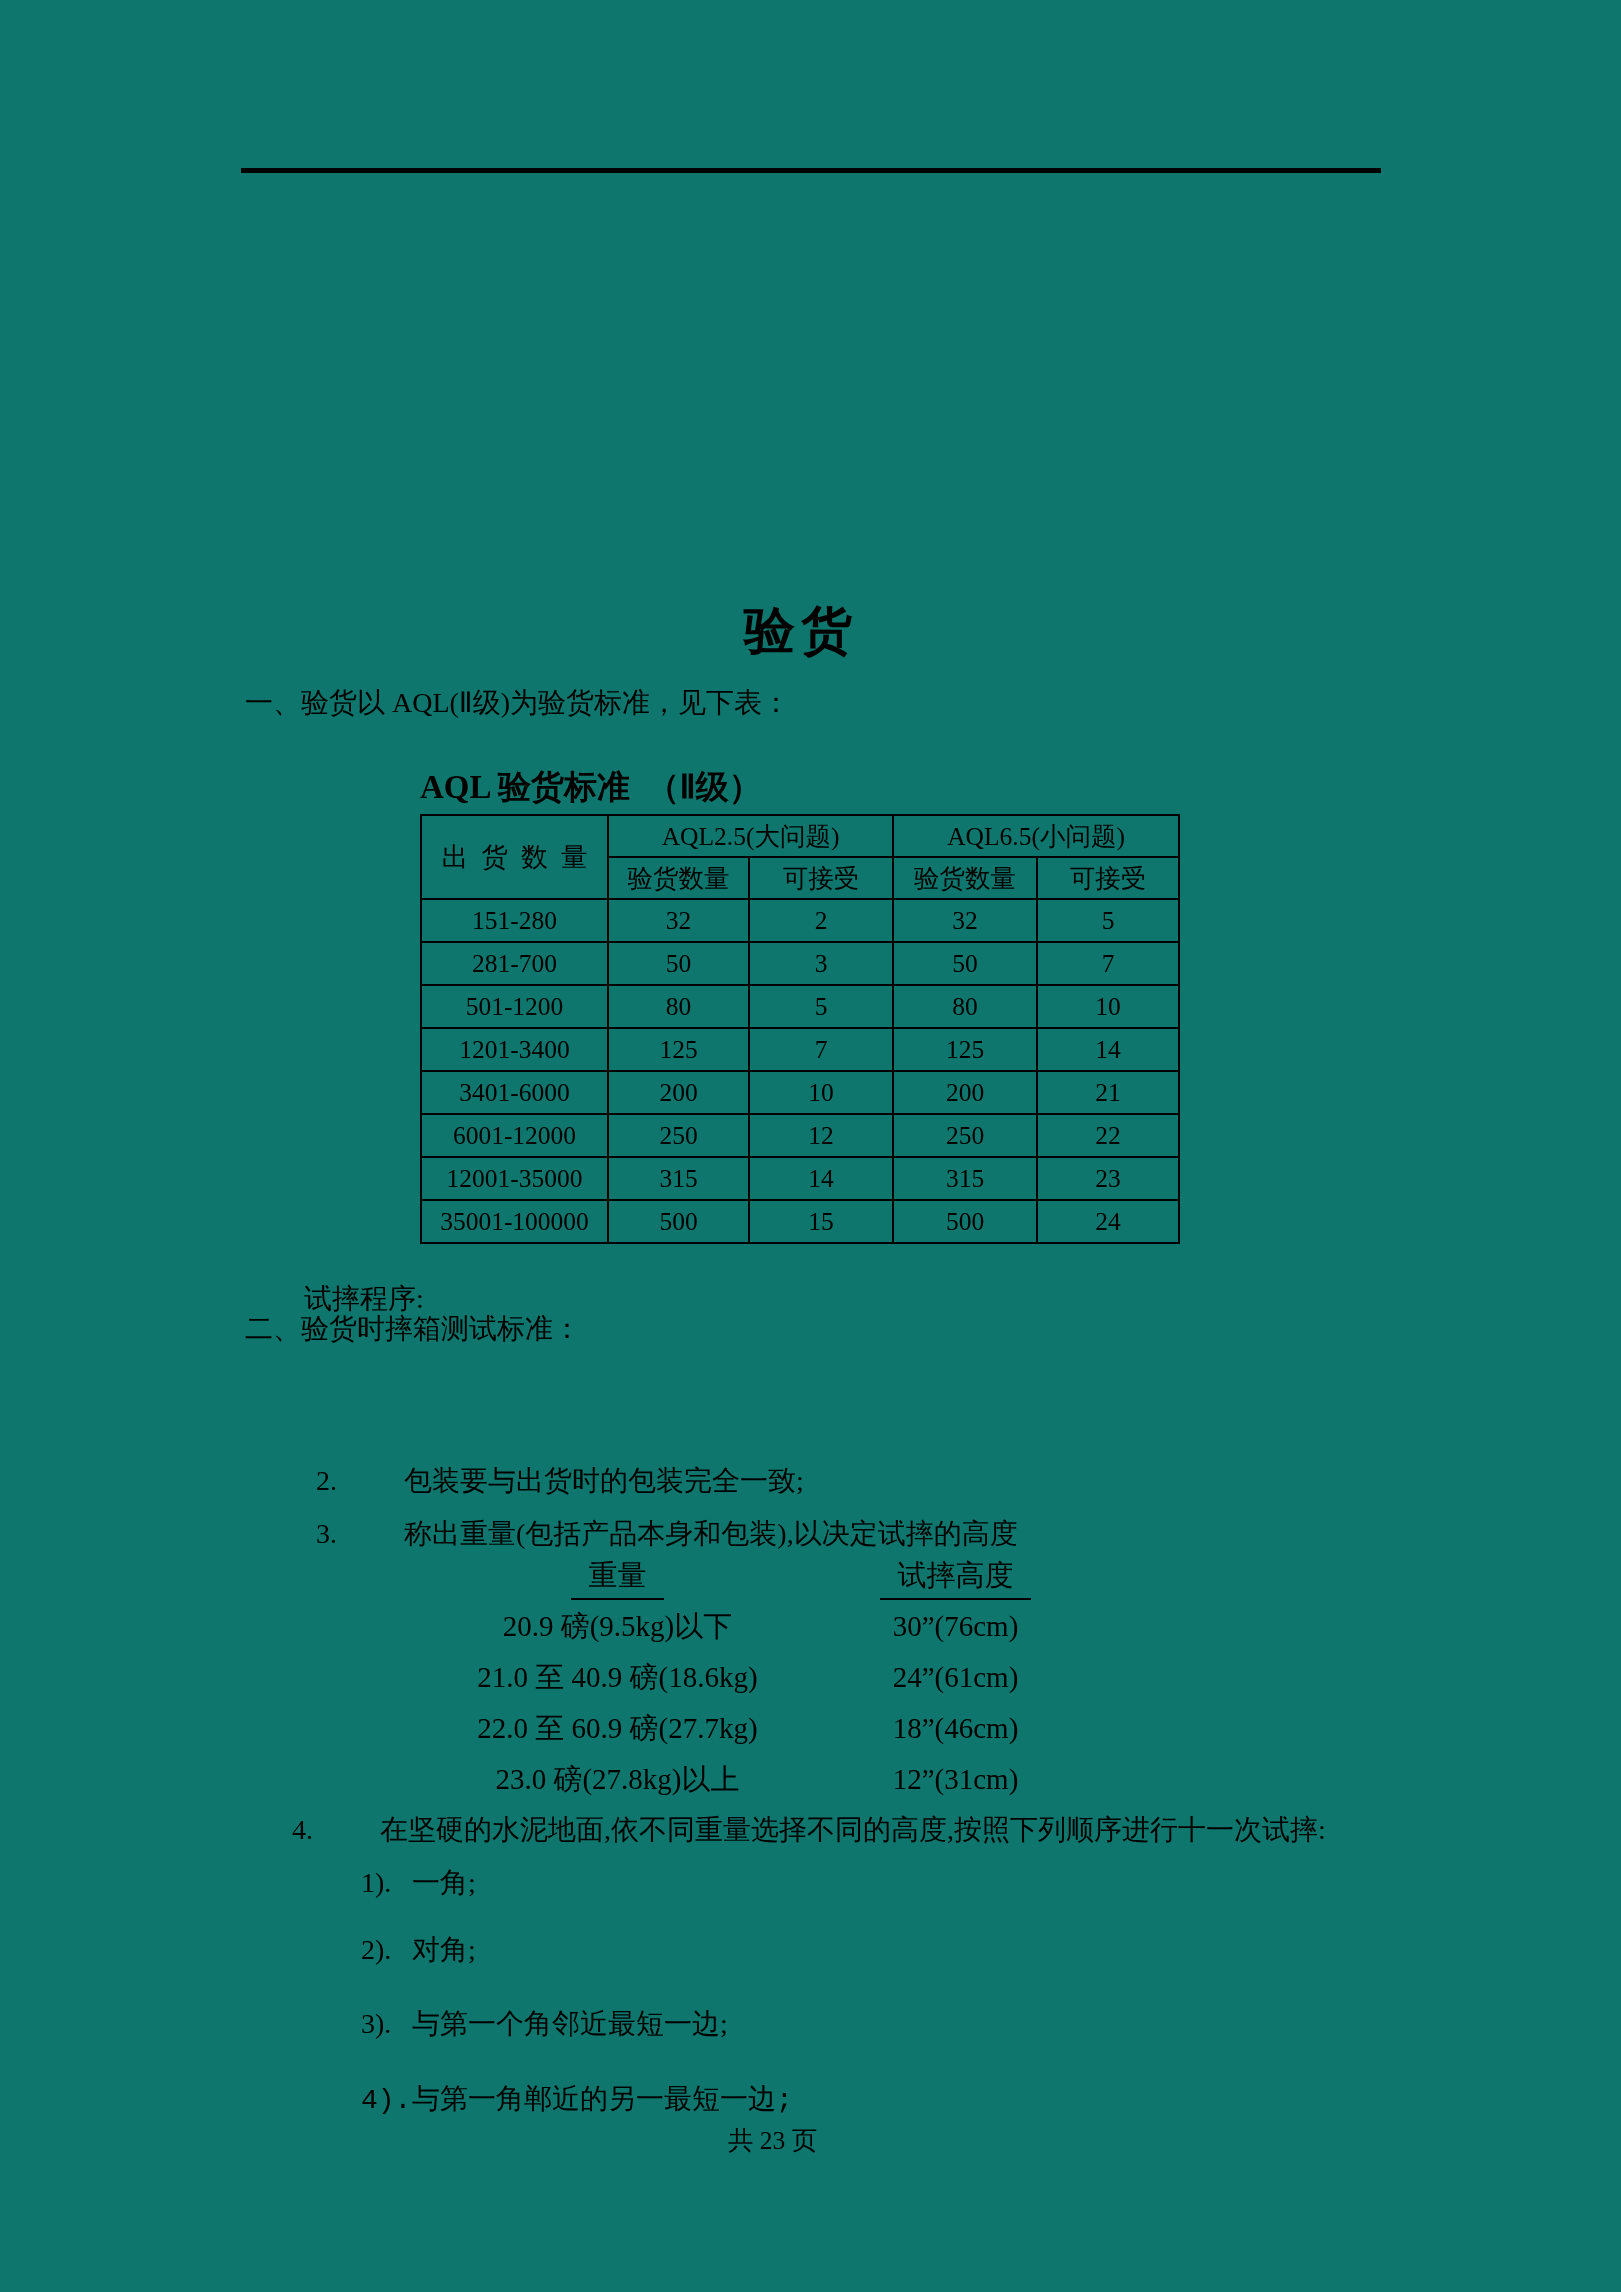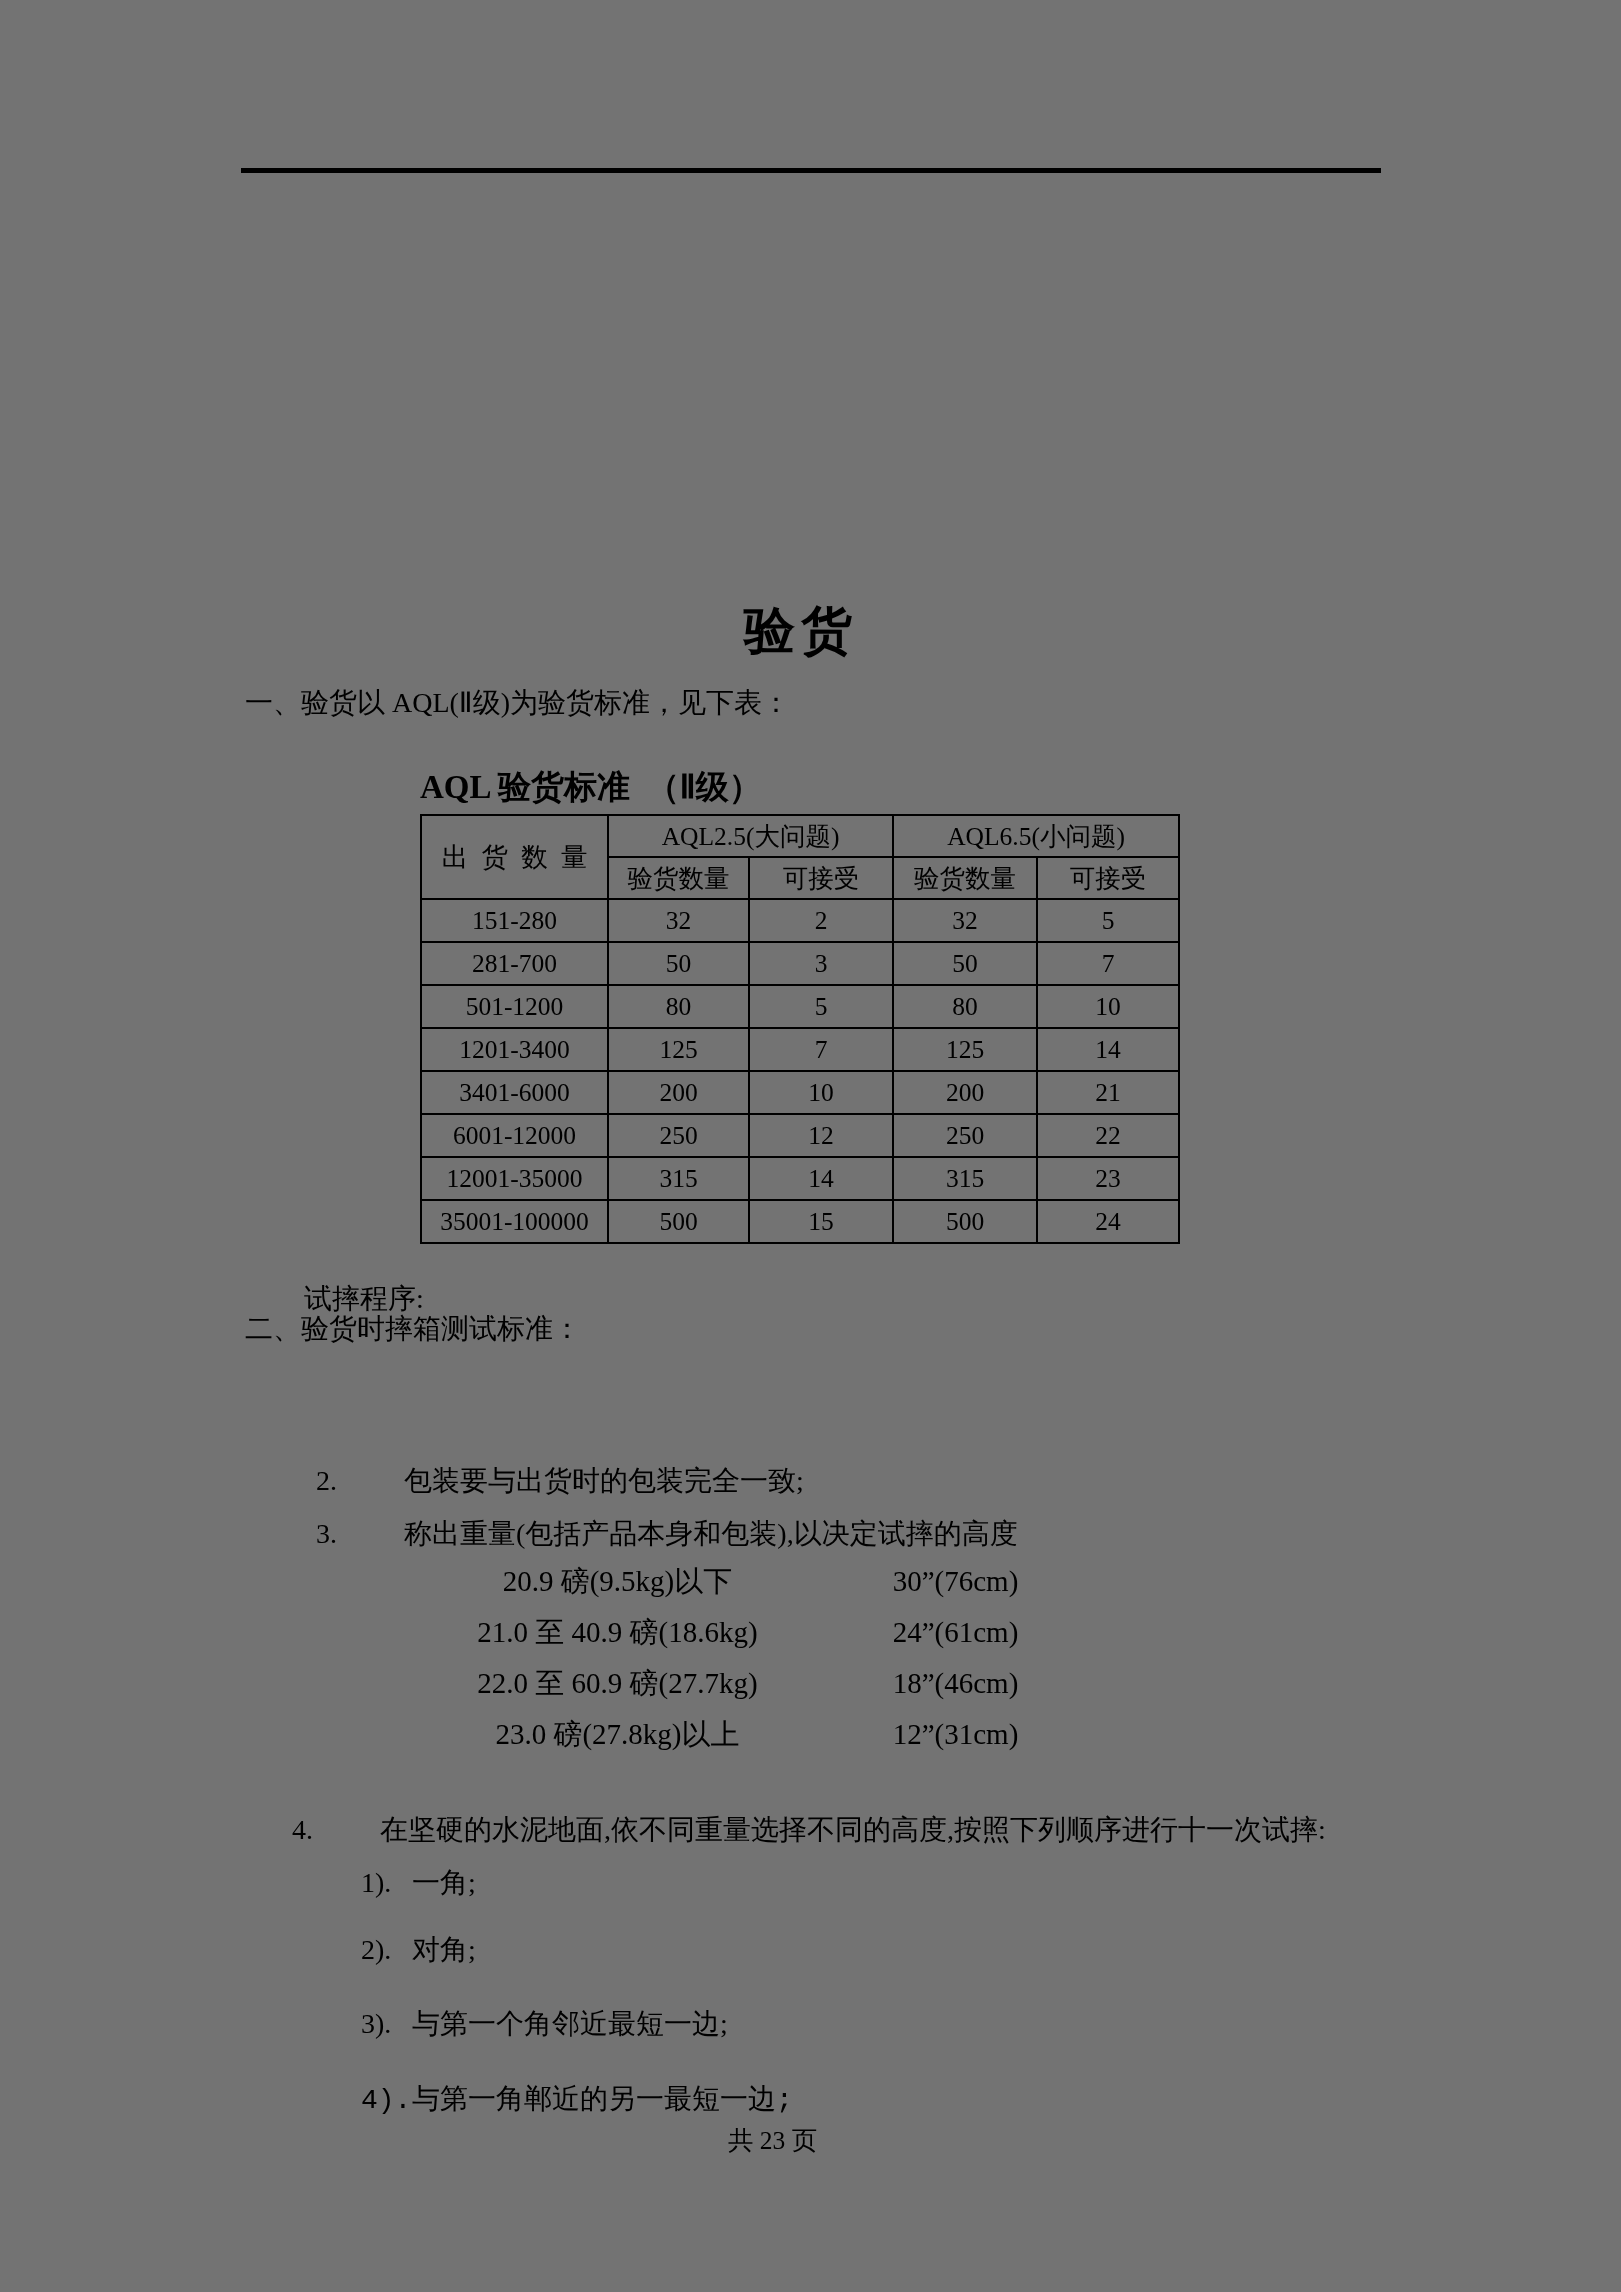--- a/index.html
+++ b/index.html
@@ -1,21 +1,21 @@
 <!DOCTYPE html>
 <html><head>
 <meta charset="utf-8">
 <style>
   html, body { margin: 0; padding: 0; background: #888; }
   .page {
     position: relative;
     width: 1621px;
     height: 2293px;
     margin: 0 auto;
-    background: #737373;
+    background: #0f766e;
     color: #000;
     font-family: "Liberation Serif", serif;
     overflow: hidden;
   }
   .rule {
     position: absolute;
     left: 241px;
     top: 168px;
     width: 1140px;
     height: 4.9px;
@@ -204,20 +204,24 @@
   <div class="line subh">试摔程序:</div>
 
   <div class="step step2">
     <span class="snum">2.</span><span class="stext">包装要与出货时的包装完全一致;</span>
   </div>
   <div class="step step3">
     <span class="snum">3.</span><span class="stext">称出重量(包括产品本身和包装),以决定试摔的高度</span>
   </div>
 
   <div class="wtable">
+    <div class="wrow whead">
+      <span class="wc1"><span class="wul">重量</span></span>
+      <span class="wc2"><span class="wul">试摔高度</span></span>
+    </div>
     <div class="wrow">
       <span class="wc1">20.9 磅(9.5kg)以下</span>
       <span class="wc2">30”(76cm)</span>
     </div>
     <div class="wrow">
       <span class="wc1">21.0 至 40.9 磅(18.6kg)</span>
       <span class="wc2">24”(61cm)</span>
     </div>
     <div class="wrow">
       <span class="wc1">22.0 至 60.9 磅(27.7kg)</span>

